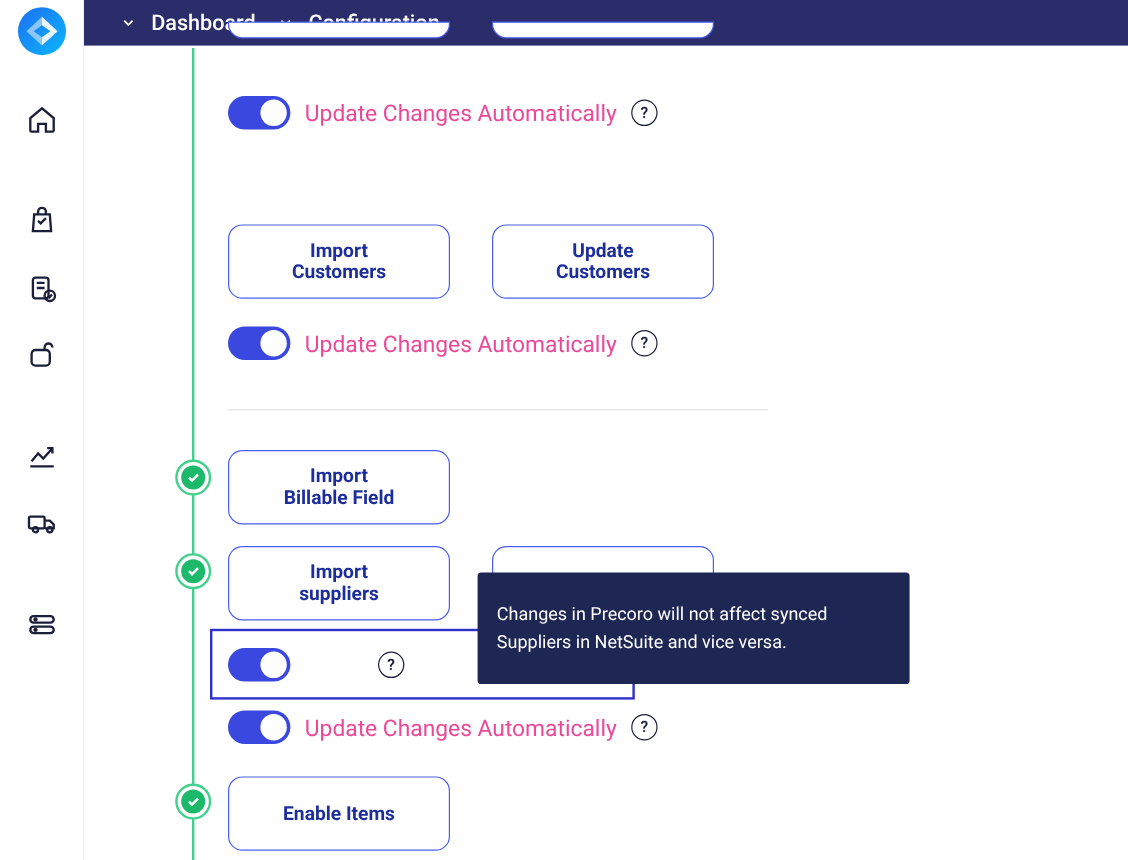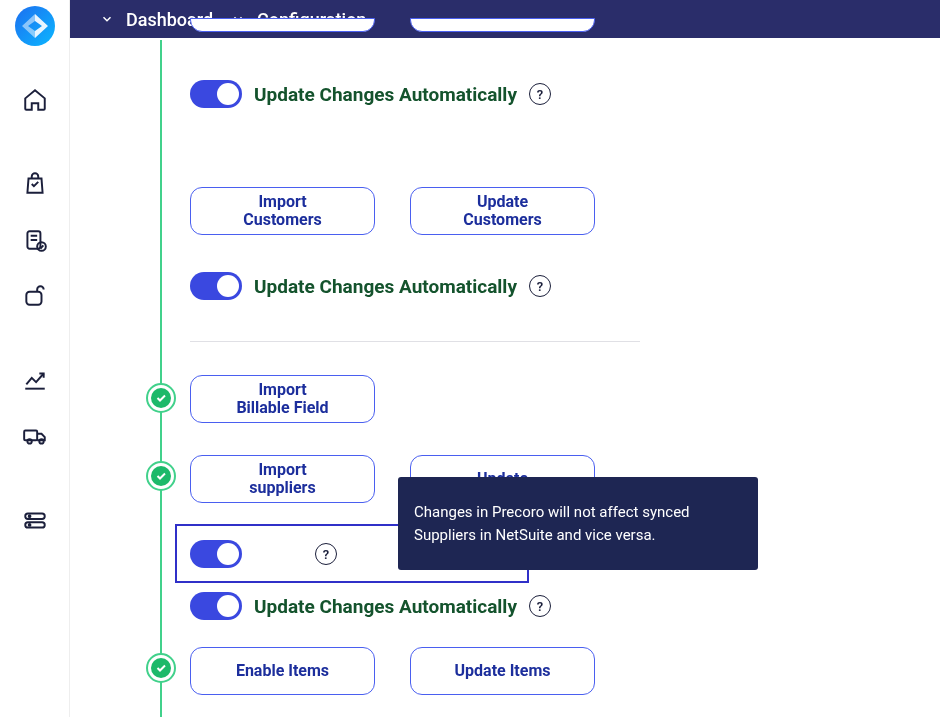--- a/index.html
+++ b/index.html
@@ -95,21 +95,21 @@
     justify-content:center;
   }
   .row-buttons {
     position: absolute;
     left: 190px;
     display: flex;
     gap: 35px;
   }
   .pill-btn {
     width: 185px;
-    height: 48px;
+    height: 62px;
     border: 1.5px solid #4a5ff0;
     border-radius: 12px;
     background: #fff;
     color: #1c2e9c;
     font-size: 16px;
     font-weight: 700;
     line-height: 1.15;
     display: flex;
     align-items: center;
     justify-content: center;
@@ -136,22 +136,22 @@
     position: absolute;
     right: 3px;
     top: 3px;
     width: 22px;
     height: 22px;
     border-radius: 50%;
     background: #fff;
   }
   .toggle-label {
     font-size: 19px;
-    color: #14532d;
-    font-weight: 700;
+    color: #ec4899;
+    font-weight: 400;
   }
   .help-circle {
     width: 22px;
     height: 22px;
     border-radius: 50%;
     border: 1.6px solid #1b1f3b;
     display: flex;
     align-items:center;
     justify-content:center;
     font-size: 13px;
@@ -346,14 +346,13 @@
 <div class="check-badge" style="top:653px">
   <div class="check-inner">
       <svg width="12" height="12" viewBox="0 0 24 24" fill="none" stroke="#fff" stroke-width="4">
         <polyline points="5 12 10 17 20 7"></polyline>
       </svg>
     </div>
 </div>
 
 <div class="row-buttons" style="top:647px">
   <div class="pill-btn">Enable Items</div>
-  <div class="pill-btn">Update Items</div>
 </div>
 
 </body></html>

